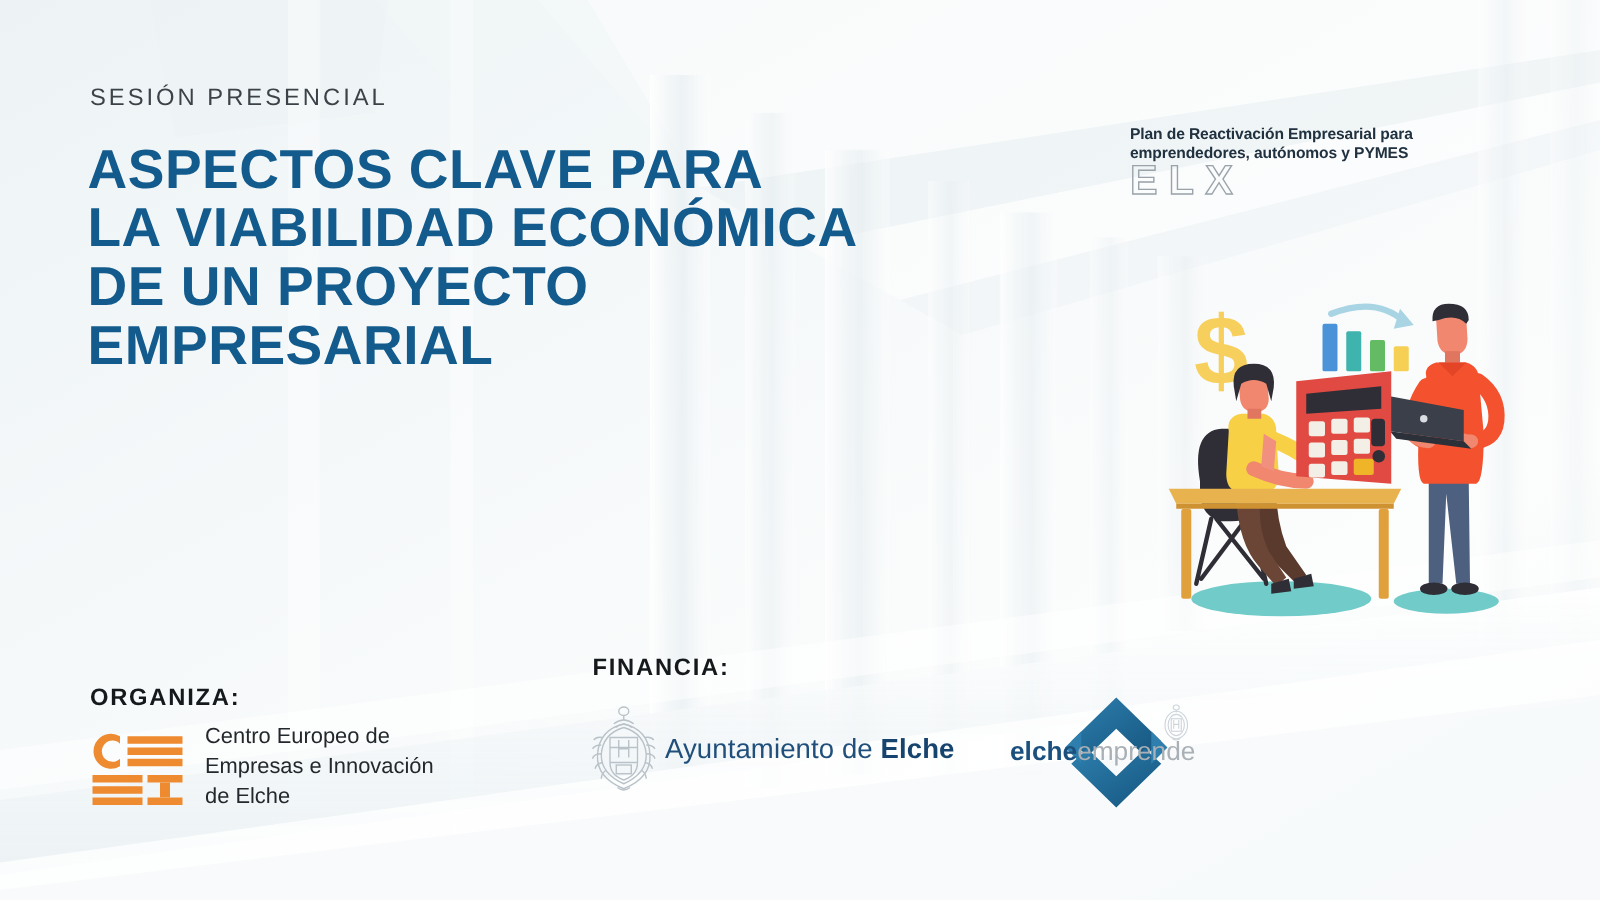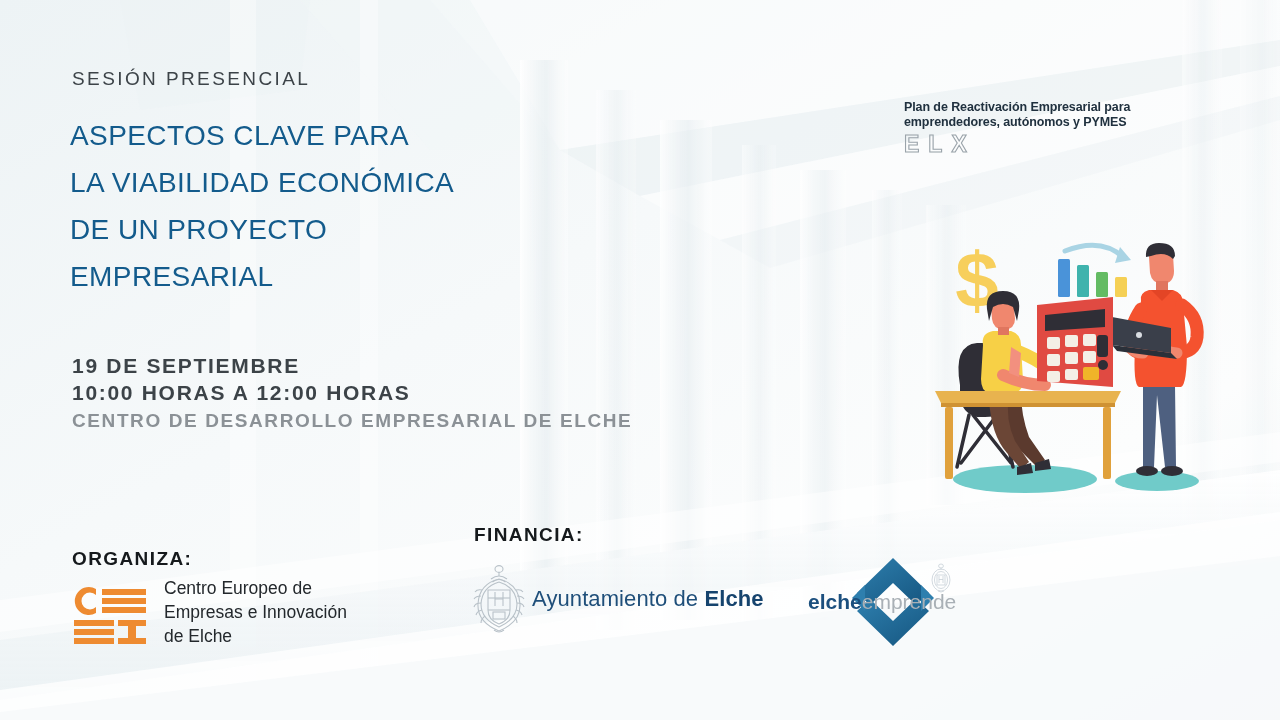--- a/index.html
+++ b/index.html
@@ -19,21 +19,21 @@
   
   .eyebrow{
     position:absolute;left:72px;top:68px;
     font-size:19px;font-weight:400;letter-spacing:2.4px;
     color:#3c4348;
   }
 
   
   .headline{
     position:absolute;left:70px;top:112px;
-    font-size:28px;line-height:47px;font-weight:400;
+    font-size:44px;line-height:47px;font-weight:700;
     letter-spacing:0.4px;color:#135b8c;
     text-transform:uppercase;
   }
   .headline .ln{display:block;white-space:nowrap;}
 
   
   .details{position:absolute;left:72px;top:352px;}
   .details .d1,.details .d2{
     font-size:21px;font-weight:700;letter-spacing:1.7px;
     color:#3c4348;line-height:27px;
@@ -51,21 +51,21 @@
   }
   .brand .wordmark{
     margin-top:8px;
     font-size:45px;font-weight:800;letter-spacing:-0.5px;line-height:46px;
     background:linear-gradient(100deg,#2a6ab0 0%,#2a6ab0 38%,#1d4e7d 66%,#15304c 100%);
     -webkit-background-clip:text;background-clip:text;
     color:transparent;-webkit-text-fill-color:transparent;
   }
   .brand .sub{
     margin-top:-4px;
-    font-size:23px;font-weight:700;letter-spacing:9px;line-height:36px;
+    font-size:33px;font-weight:700;letter-spacing:9px;line-height:36px;
     color:transparent;
     -webkit-text-stroke:1.1px #9aa3aa;
     padding-right:0px;
   }
 
   
   .illo{position:absolute;left:925px;top:235px;width:300px;height:275px;}
 
   
   .foot-label{
@@ -150,25 +150,20 @@
 
   <div class="eyebrow">SESIÓN PRESENCIAL</div>
 
   <div class="headline">
     <span class="ln">ASPECTOS CLAVE PARA</span>
     <span class="ln">LA VIABILIDAD ECONÓMICA</span>
     <span class="ln">DE UN PROYECTO</span>
     <span class="ln">EMPRESARIAL</span>
   </div>
 
-  <div class="details">
-    <div class="d1">19 DE SEPTIEMBRE</div>
-    <div class="d2">10:00 HORAS A 12:00 HORAS</div>
-    <div class="d3">CENTRO DE DESARROLLO EMPRESARIAL DE ELCHE</div>
-  </div>
 
   <div class="brand">
     <div class="tag">
       <div>Plan de Reactivación Empresarial para</div>
       <div>emprendedores, autónomos y PYMES</div>
     </div>
     <div class="sub">ELX</div>
   </div>
 
   <svg class="illo" width="300" height="275" viewBox="0 0 300 275">

